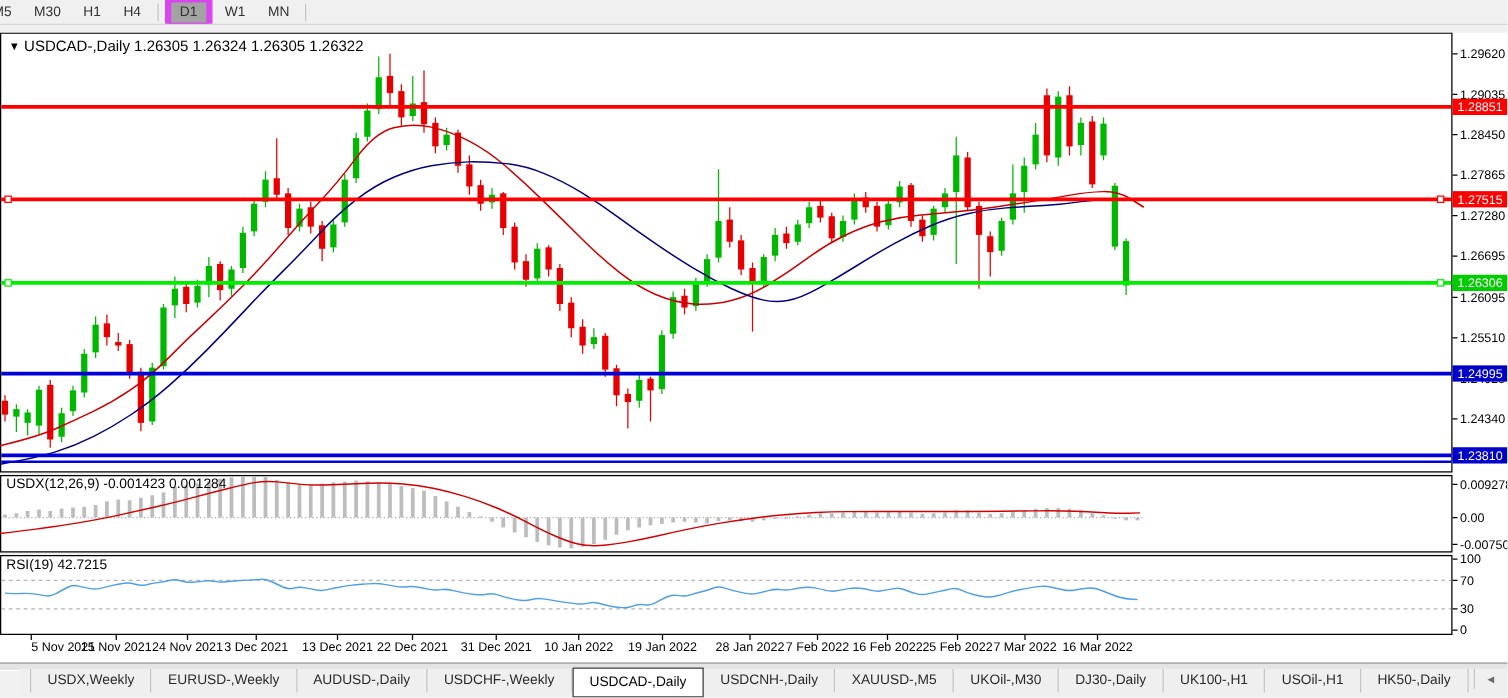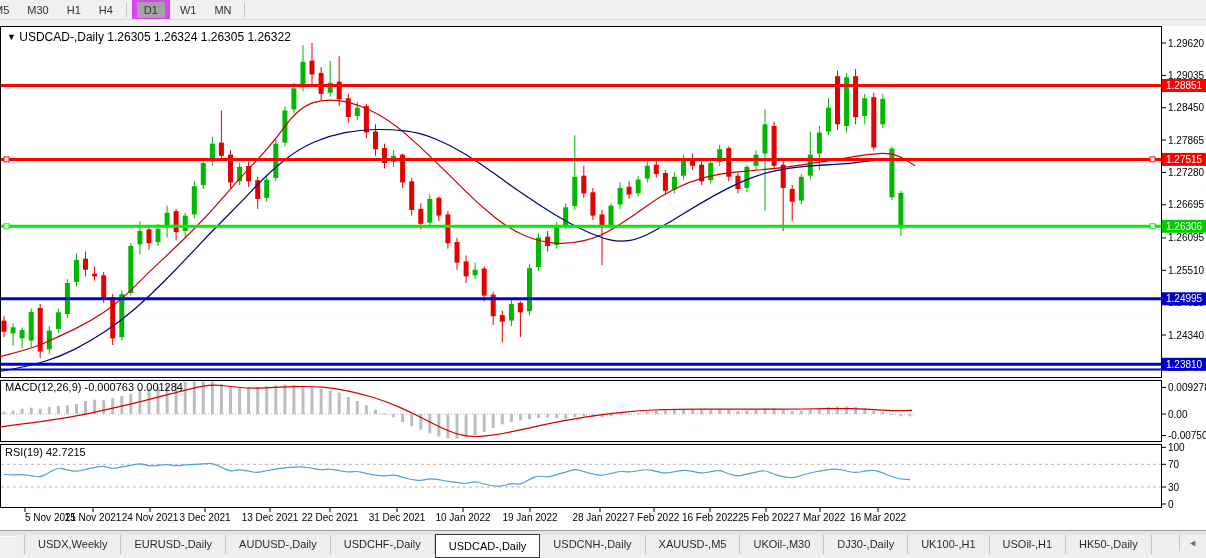--- a/index.html
+++ b/index.html
@@ -473,35 +473,35 @@
       </g>
     </svg>
 </div>
 
 <div class="ovl" id="title-line">
   <span class="marker">▼</span>
   <span>USDCAD-,Daily</span>
   <span>1.26305 1.26324 1.26305 1.26322</span>
 </div>
 <div class="ovl" id="macd-line">
-  <span>MACD(12,26,9)</span>
-  <span>-0.000763 0.001284</span>
+  <span>USDX(12,26,9)</span>
+  <span>-0.001423 0.001284</span>
 </div>
 <div class="ovl" id="rsi-line">
   <span>RSI(19)</span>
   <span>42.7215</span>
 </div>
 
 <div id="tabdivider"></div>
 
 <div id="tabbar">
     <div class="tab">USDX,Weekly</div>
-    <div class="tab">EURUSD-,Daily</div>
+    <div class="tab">EURUSD-,Weekly</div>
     <div class="tab">AUDUSD-,Daily</div>
-    <div class="tab">USDCHF-,Daily</div>
+    <div class="tab">USDCHF-,Weekly</div>
     <div class="tab active">USDCAD-,Daily</div>
     <div class="tab">USDCNH-,Daily</div>
     <div class="tab">XAUUSD-,M5</div>
     <div class="tab">UKOil-,M30</div>
     <div class="tab">DJ30-,Daily</div>
     <div class="tab">UK100-,H1</div>
     <div class="tab">USOil-,H1</div>
     <div class="tab">HK50-,Daily</div>
     <div id="tab-arrows">
       <span>◄</span>

